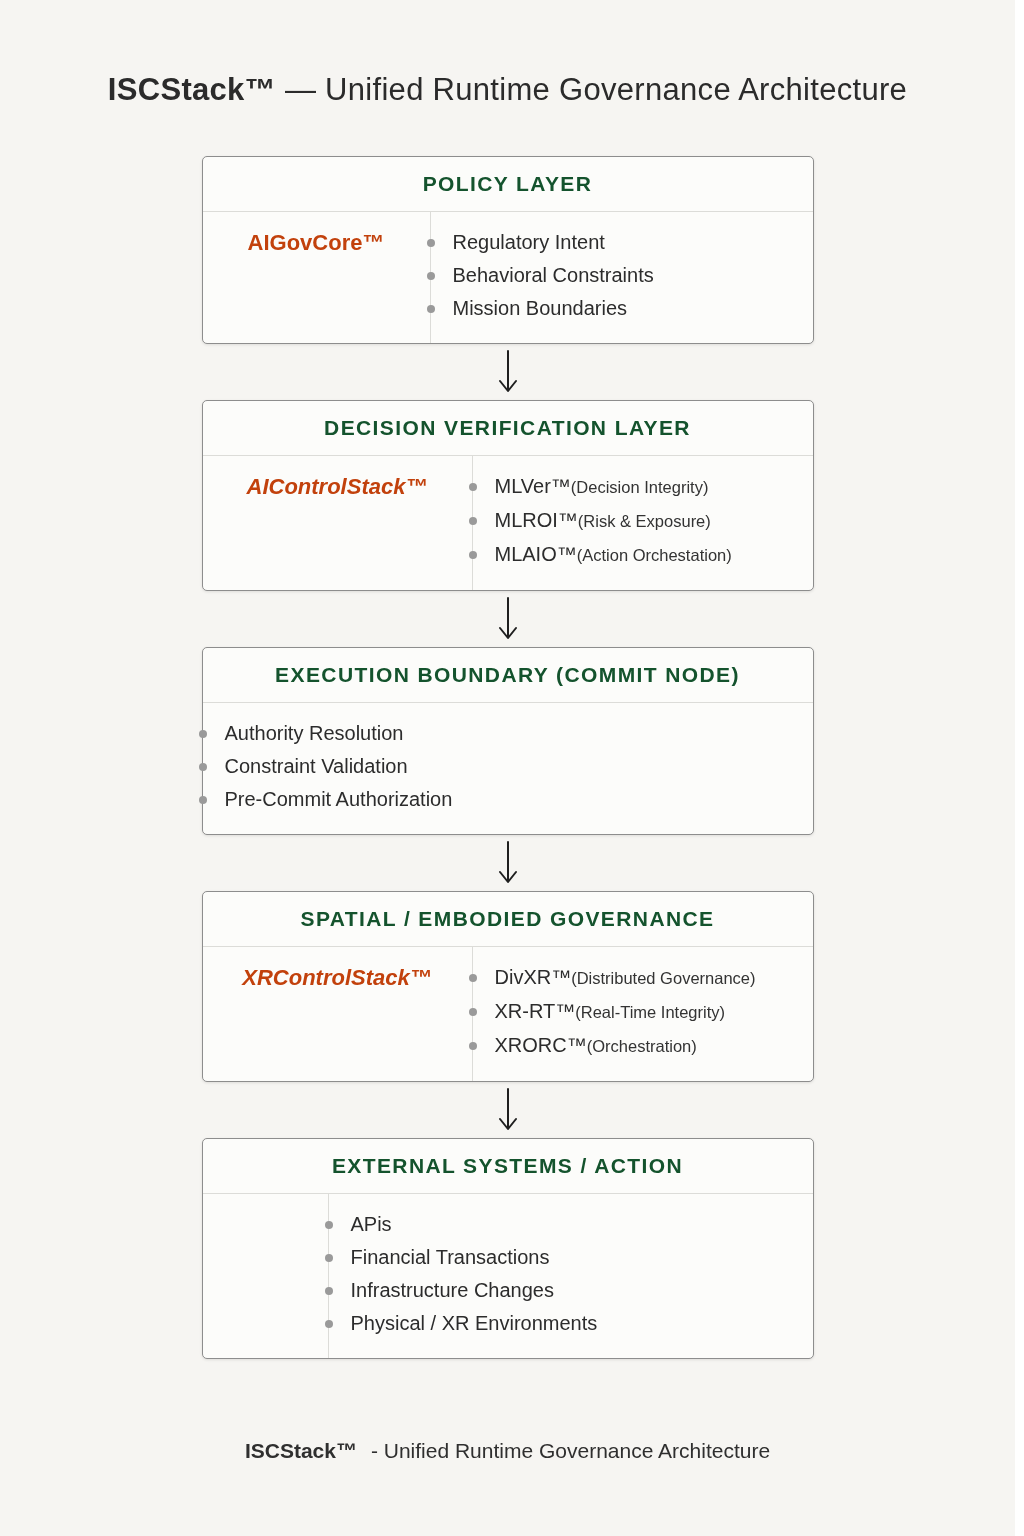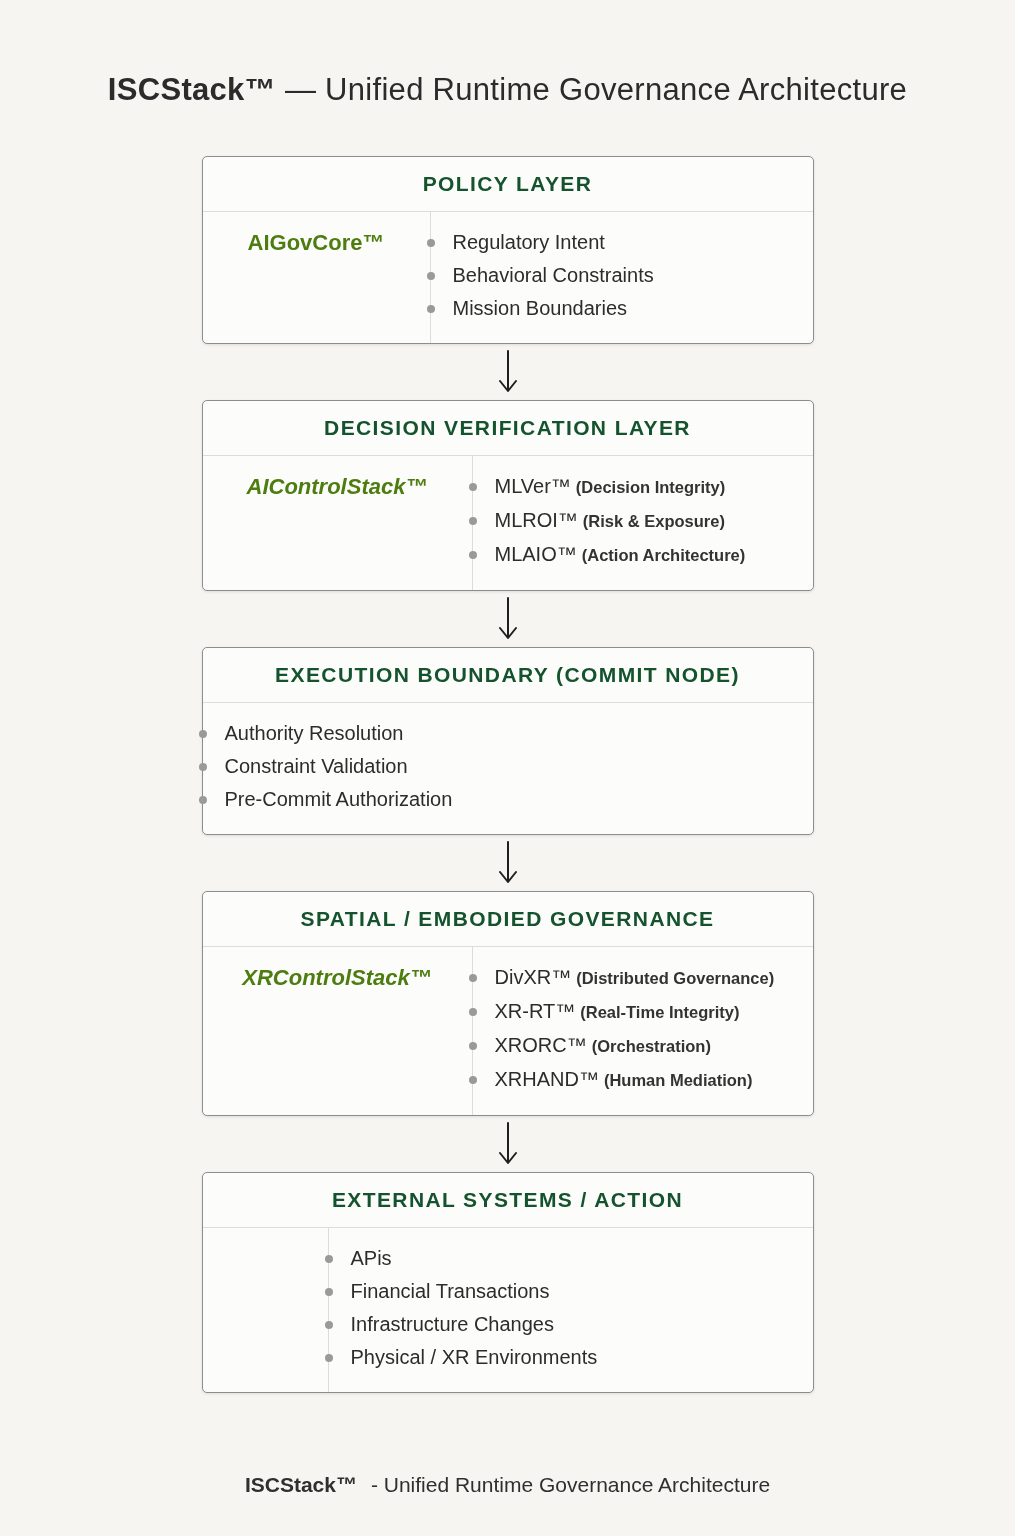--- a/index.html
+++ b/index.html
@@ -54,21 +54,21 @@
     box-sizing: border-box;
     border-right: 1px solid #dcdcd8;
     text-align: center;
     padding-top: 14px;
     flex: none;
   }
   .left-col .label {
     font-weight: 700;
     font-size: 22px;
     line-height: 33px;
-    color: #4d7c0f;
+    color: #c2410c;
     white-space: nowrap;
   }
   .w228 { width: 228px; }
   .w270 { width: 270px; font-style: italic; }
   .w126 { width: 126px; }
   .right-col {
     flex: 1;
     padding: 14px 28px 18px 0;
   }
   ul.items {
@@ -88,23 +88,22 @@
     position: absolute;
     left: -4px;
     top: 13px;
     width: 8px;
     height: 8px;
     border-radius: 50%;
     background: #9a9a9a;
   }
   .item-sub {
     font-size: 16.5px;
-    font-weight: 700;
+    font-weight: 400;
     color: #333;
-    margin-left: 5px;
   }
   .item-sub:empty { display: none; }
 
   .arrow {
     margin: 6px 0;
     height: 44px;
     display: flex;
     align-items: center;
     justify-content: center;
   }
@@ -153,21 +152,21 @@
     <div class="box">
       <div class="box-header">DECISION VERIFICATION LAYER</div>
       <div class="box-body">
         <div class="left-col w270">
           <div class="label">AIControlStack™</div>
         </div>
         <div class="right-col">
           <ul class="items">
             <li><span class="dot"></span><span class="item-text">MLVer™</span><span class="item-sub">(Decision Integrity)</span></li>
             <li><span class="dot"></span><span class="item-text">MLROI™</span><span class="item-sub">(Risk &amp; Exposure)</span></li>
-            <li><span class="dot"></span><span class="item-text">MLAIO™</span><span class="item-sub">(Action Architecture)</span></li>
+            <li><span class="dot"></span><span class="item-text">MLAIO™</span><span class="item-sub">(Action Orchestation)</span></li>
           </ul>
         </div>
       </div>
     </div>
 
     <div class="arrow">
       <svg width="26" height="44" viewBox="0 0 26 44">
           <path d="M13 1 V39 M5 31 L13 41 L21 31" stroke="#1f1f1f" stroke-width="2" fill="none" stroke-linecap="round" stroke-linejoin="round"></path>
         </svg>
     </div>
@@ -195,21 +194,20 @@
       <div class="box-header">SPATIAL / EMBODIED GOVERNANCE</div>
       <div class="box-body">
         <div class="left-col w270">
           <div class="label">XRControlStack™</div>
         </div>
         <div class="right-col">
           <ul class="items">
             <li><span class="dot"></span><span class="item-text">DivXR™</span><span class="item-sub">(Distributed Governance)</span></li>
             <li><span class="dot"></span><span class="item-text">XR-RT™</span><span class="item-sub">(Real-Time Integrity)</span></li>
             <li><span class="dot"></span><span class="item-text">XRORC™</span><span class="item-sub">(Orchestration)</span></li>
-            <li><span class="dot"></span><span class="item-text">XRHAND™</span><span class="item-sub">(Human Mediation)</span></li>
           </ul>
         </div>
       </div>
     </div>
 
     <div class="arrow">
       <svg width="26" height="44" viewBox="0 0 26 44">
           <path d="M13 1 V39 M5 31 L13 41 L21 31" stroke="#1f1f1f" stroke-width="2" fill="none" stroke-linecap="round" stroke-linejoin="round"></path>
         </svg>
     </div>

